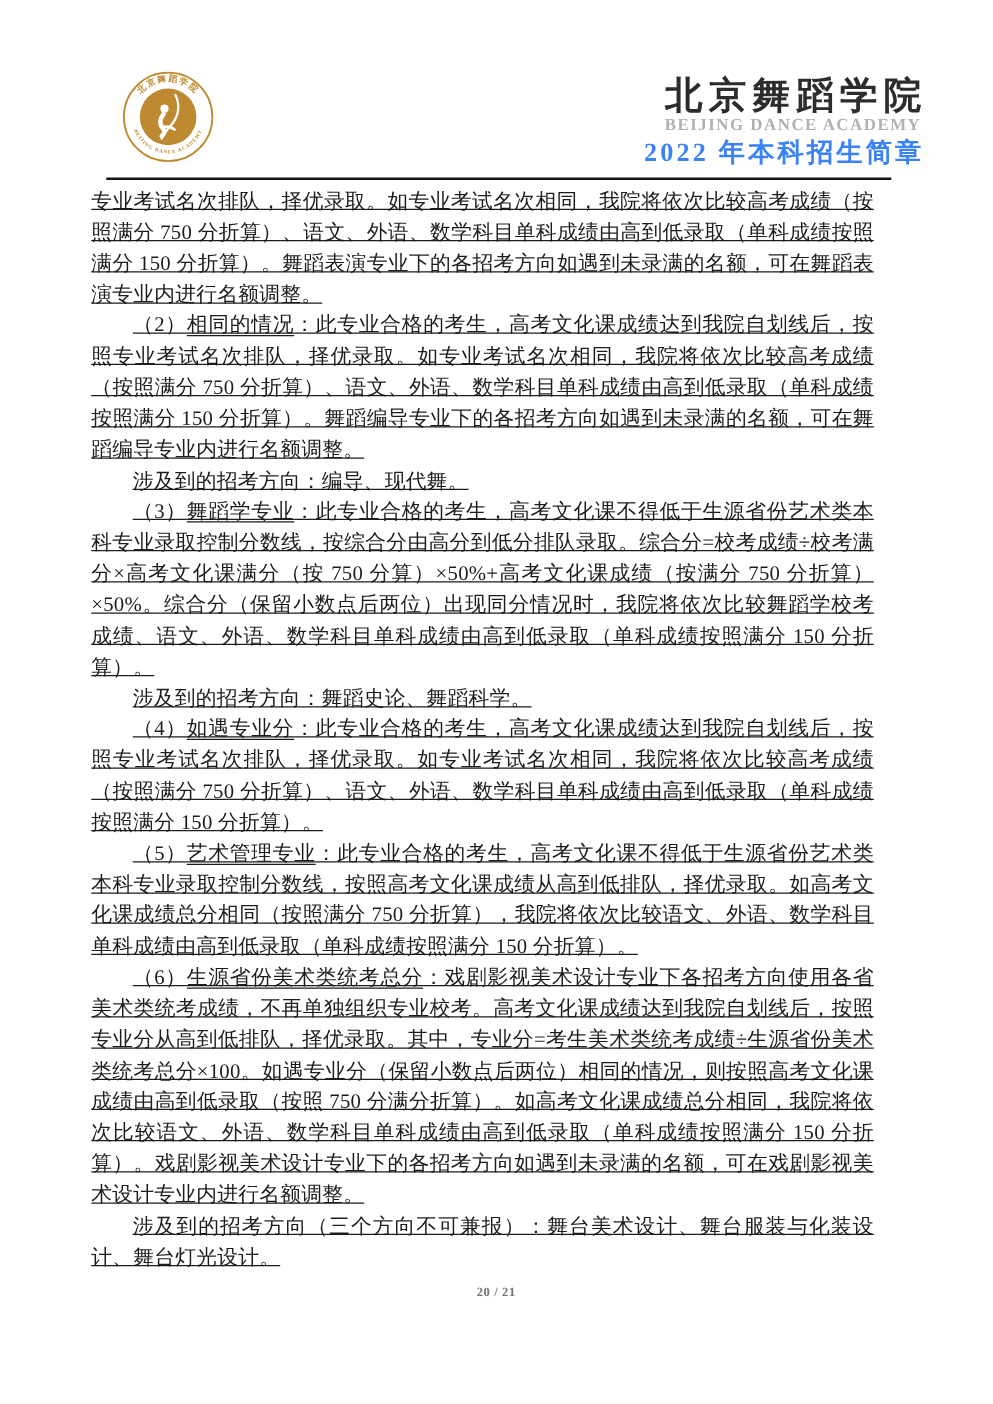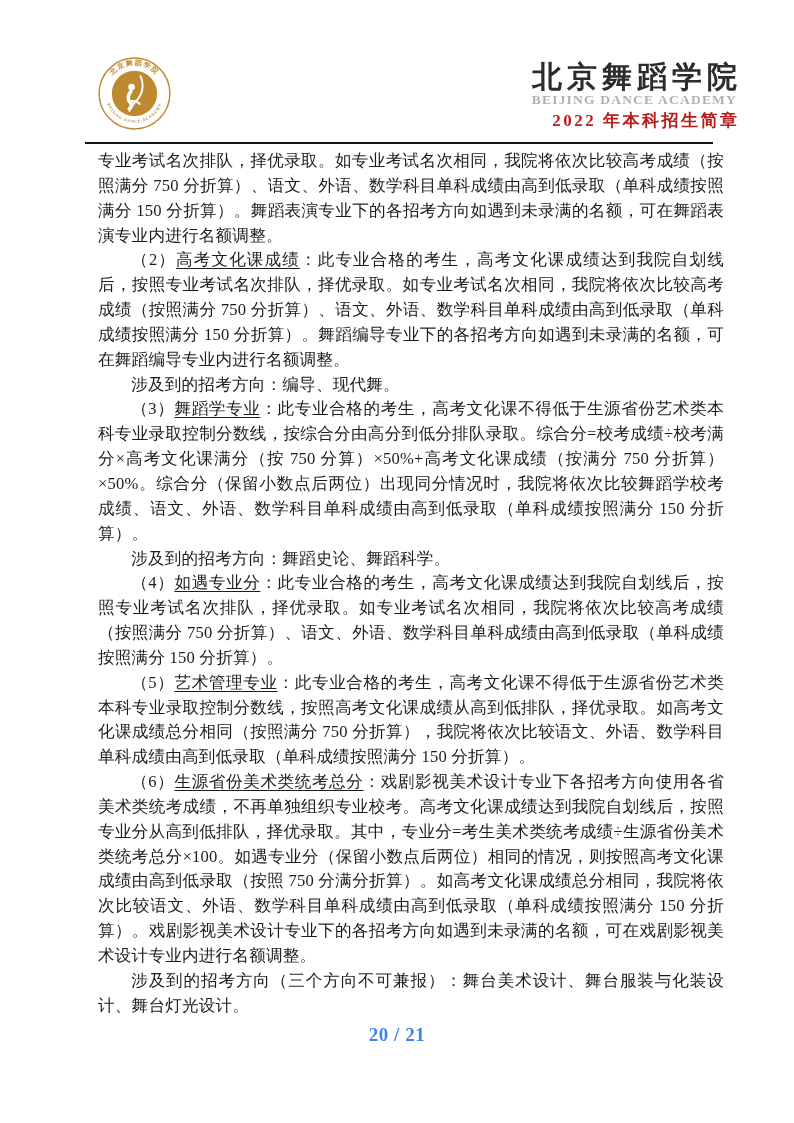--- a/index.html
+++ b/index.html
@@ -39,45 +39,46 @@
     margin-right: -5px;
   }
   .title-en {
     font-size: 13.5px;
     font-weight: 700;
     letter-spacing: 1.2px;
     color: #b3b1ad;
     margin-top: 1px;
   }
   .subtitle {
-    font-size: 17px;
+    font-size: 21px;
     font-weight: 700;
     letter-spacing: 2.5px;
-    color: #b91c1c;
+    color: #3b82f6;
     margin-top: 5px;
     margin-right: -2.5px;
   }
 
   .rule {
     position: absolute;
     left: 85px;
     top: 142px;
     width: 628px;
     height: 0;
     border: none;
     border-top: 2px solid #141414;
     margin: 0;
   }
 
   
   .doc-body {
     position: absolute;
-    left: 98px;
+    left: 73px;
     top: 149px;
     width: 626px;
+    text-decoration: underline;
   }
   .para {
     margin: 0;
     font-size: 16.6px;
     line-height: 24.85px;
     text-align: justify;
     text-justify: inter-ideograph;
     letter-spacing: 0.2px;
     color: #1c1c1c;
   }
@@ -90,24 +91,24 @@
 
   
   .footer {
     position: absolute;
     left: 0;
     top: 1024px;
     width: 100%;
     text-align: center;
   }
   .page-number {
-    font-size: 19px;
+    font-size: 10px;
     font-weight: 700;
     letter-spacing: 0.5px;
-    color: #3b82f6;
+    color: #737373;
   }
 </style>
 </head>
 <body>
 
 <div class="page">
 
   <header>
     <div class="logo">
       <svg viewBox="0 0 100 100">
@@ -136,21 +137,21 @@
       <div class="title-cn">北京舞蹈学院</div>
       <div class="title-en">BEIJING DANCE ACADEMY</div>
       <div class="subtitle">2022 年本科招生简章</div>
     </div>
   </header>
 
   <hr class="rule">
 
   <main class="doc-body">
       <p class="para"><span>专业考试名次排队，择优录取。如专业考试名次相同，我院将依次比较高考成绩（按照满分 750 分折算）、语文、外语、数学科目单科成绩由高到低录取（单科成绩按照满分 150 分折算）。舞蹈表演专业下的各招考方向如遇到未录满的名额，可在舞蹈表演专业内进行名额调整。</span></p>
-      <p class="para indent"><span>（2）</span><span class="u">高考文化课成绩</span><span>：此专业合格的考生，高考文化课成绩达到我院自划线后，按照专业考试名次排队，择优录取。如专业考试名次相同，我院将依次比较高考成绩（按照满分 750 分折算）、语文、外语、数学科目单科成绩由高到低录取（单科成绩按照满分 150 分折算）。舞蹈编导专业下的各招考方向如遇到未录满的名额，可在舞蹈编导专业内进行名额调整。</span></p>
+      <p class="para indent"><span>（2）</span><span class="u">相同的情况</span><span>：此专业合格的考生，高考文化课成绩达到我院自划线后，按照专业考试名次排队，择优录取。如专业考试名次相同，我院将依次比较高考成绩（按照满分 750 分折算）、语文、外语、数学科目单科成绩由高到低录取（单科成绩按照满分 150 分折算）。舞蹈编导专业下的各招考方向如遇到未录满的名额，可在舞蹈编导专业内进行名额调整。</span></p>
       <p class="para indent"><span>涉及到的招考方向：编导、现代舞。</span></p>
       <p class="para indent"><span>（3）</span><span class="u">舞蹈学专业</span><span>：此专业合格的考生，高考文化课不得低于生源省份艺术类本科专业录取控制分数线，按综合分由高分到低分排队录取。综合分=校考成绩÷校考满分×高考文化课满分（按 750 分算）×50%+高考文化课成绩（按满分 750 分折算）×50%。综合分（保留小数点后两位）出现同分情况时，我院将依次比较舞蹈学校考成绩、语文、外语、数学科目单科成绩由高到低录取（单科成绩按照满分 150 分折算）。</span></p>
       <p class="para indent"><span>涉及到的招考方向：舞蹈史论、舞蹈科学。</span></p>
       <p class="para indent"><span>（4）</span><span class="u">如遇专业分</span><span>：此专业合格的考生，高考文化课成绩达到我院自划线后，按照专业考试名次排队，择优录取。如专业考试名次相同，我院将依次比较高考成绩（按照满分 750 分折算）、语文、外语、数学科目单科成绩由高到低录取（单科成绩按照满分 150 分折算）。</span></p>
       <p class="para indent"><span>（5）</span><span class="u">艺术管理专业</span><span>：此专业合格的考生，高考文化课不得低于生源省份艺术类本科专业录取控制分数线，按照高考文化课成绩从高到低排队，择优录取。如高考文化课成绩总分相同（按照满分 750 分折算），我院将依次比较语文、外语、数学科目单科成绩由高到低录取（单科成绩按照满分 150 分折算）。</span></p>
       <p class="para indent"><span>（6）</span><span class="u">生源省份美术类统考总分</span><span>：戏剧影视美术设计专业下各招考方向使用各省美术类统考成绩，不再单独组织专业校考。高考文化课成绩达到我院自划线后，按照专业分从高到低排队，择优录取。其中，专业分=考生美术类统考成绩÷生源省份美术类统考总分×100。如遇专业分（保留小数点后两位）相同的情况，则按照高考文化课成绩由高到低录取（按照 750 分满分折算）。如高考文化课成绩总分相同，我院将依次比较语文、外语、数学科目单科成绩由高到低录取（单科成绩按照满分 150 分折算）。戏剧影视美术设计专业下的各招考方向如遇到未录满的名额，可在戏剧影视美术设计专业内进行名额调整。</span></p>
       <p class="para indent"><span>涉及到的招考方向（三个方向不可兼报）：舞台美术设计、舞台服装与化装设计、舞台灯光设计。</span></p>
     </main>
 
   <footer class="footer">

